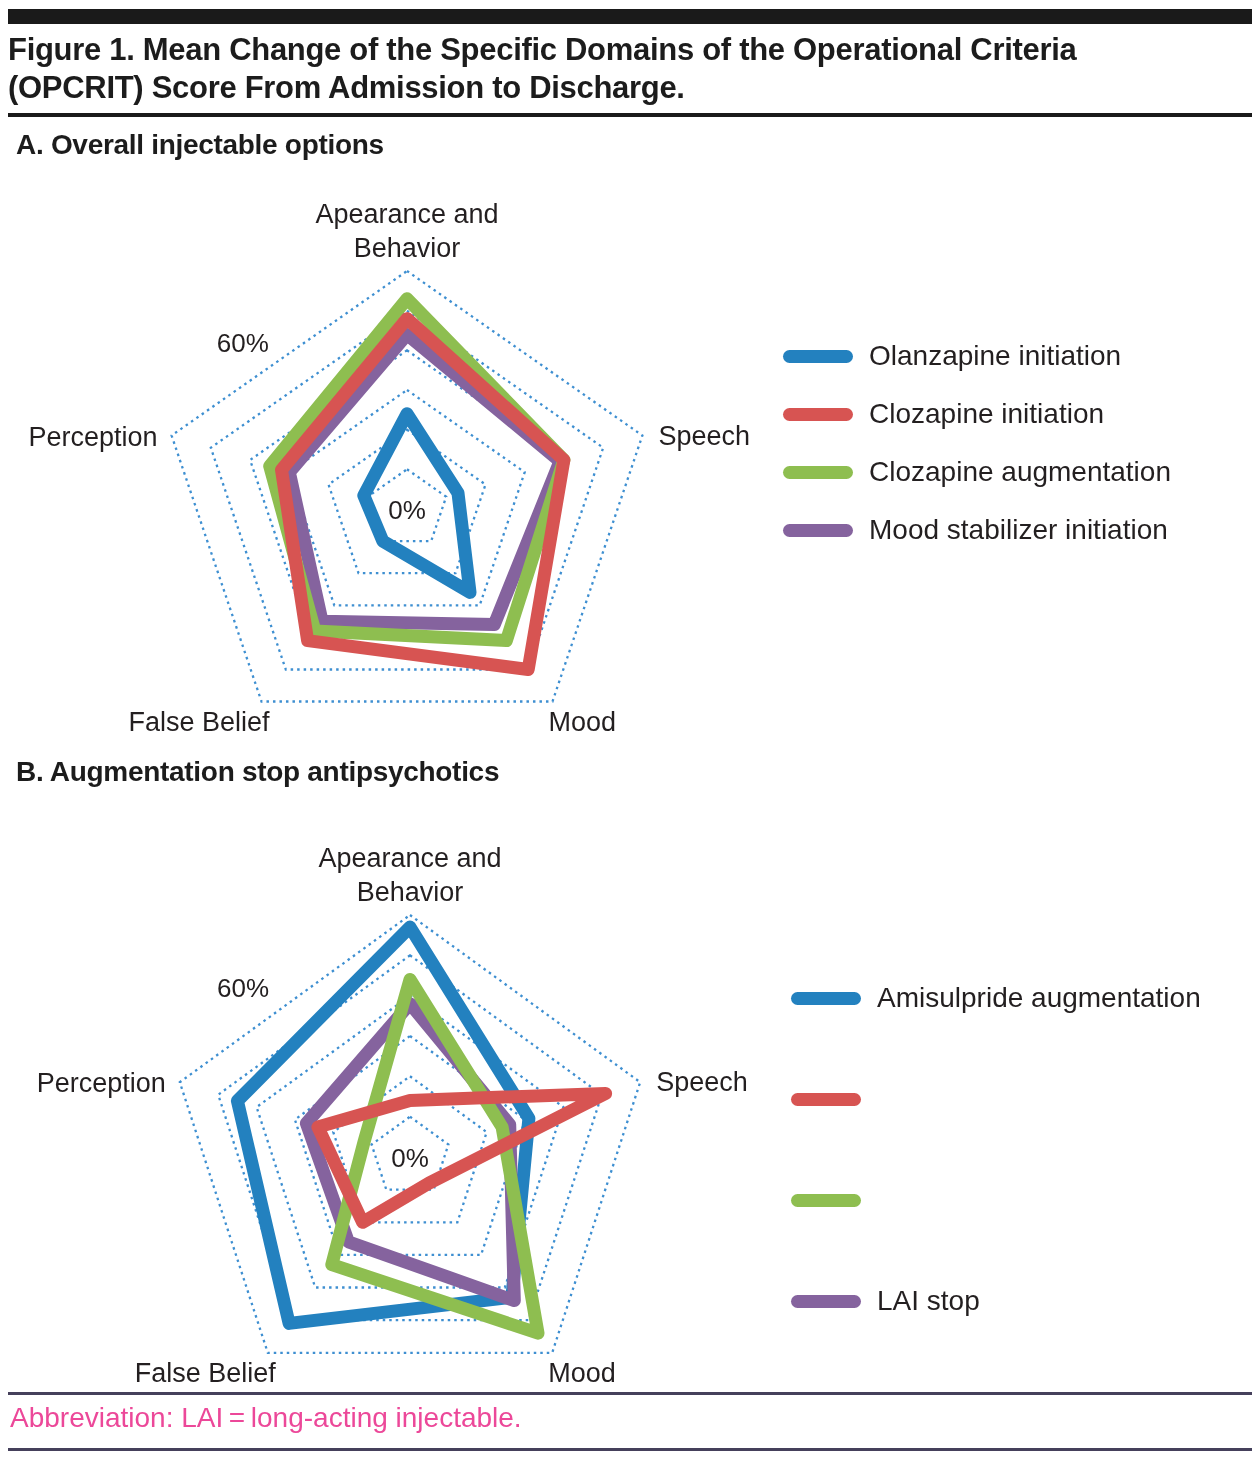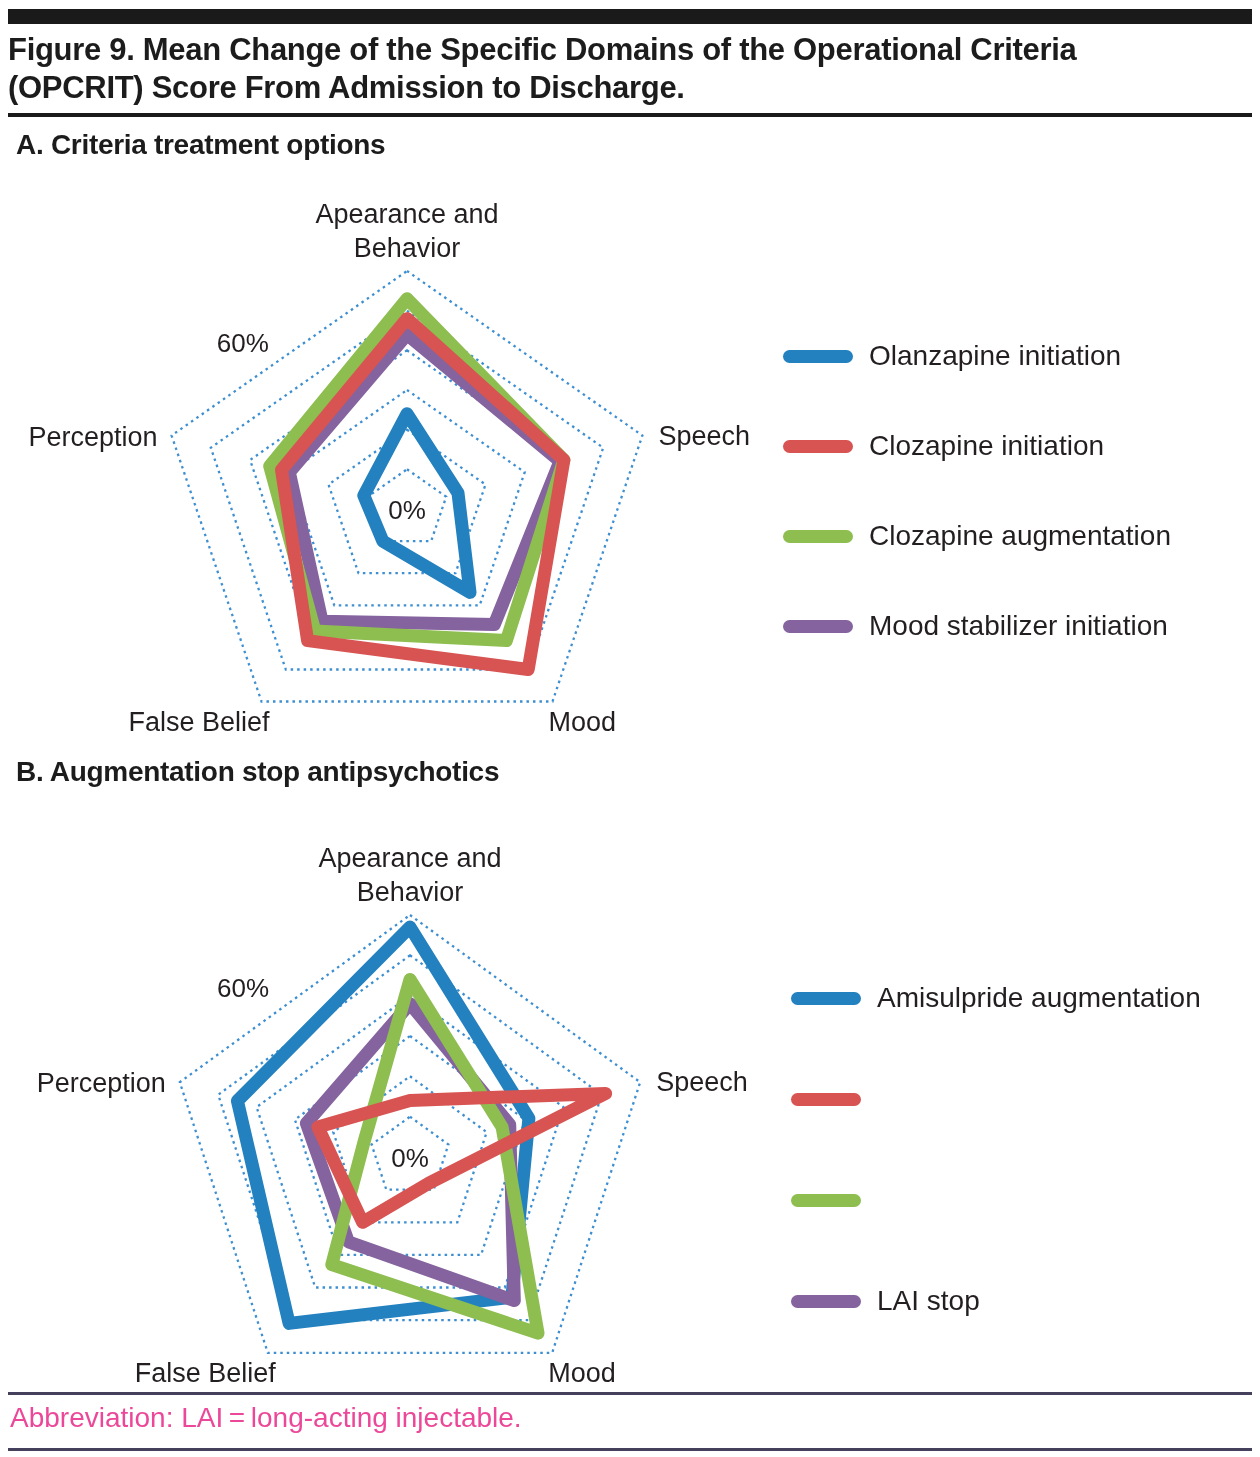--- a/index.html
+++ b/index.html
@@ -10,43 +10,43 @@
   .abs{position:absolute;}
   #top-bar{left:8px;top:9px;width:1244px;height:15px;background:#1a1a1a;}
   #figure-title{left:8px;top:31px;width:1248px;font-size:31px;font-weight:bold;line-height:38px;color:#1c1c1c;letter-spacing:-0.3px;}
   #title-rule{left:8px;top:113px;width:1244px;height:4px;background:#1a1a1a;}
   .panel-heading{left:16px;font-size:28px;font-weight:bold;color:#1c1c1c;letter-spacing:-0.3px;}
   #heading-a{top:129px;}
   #heading-b{top:756px;}
   #chart-a{left:0;top:160px;}
   #chart-b{left:0;top:785px;}
   .legend{display:flex;flex-direction:column;}
-  #legend-a{left:783px;top:338px;gap:54px;}
+  #legend-a{left:783px;top:338px;gap:22px;}
   #legend-b{left:791px;top:980px;gap:65px;}
   .legend-item{display:flex;align-items:center;gap:16px;height:36px;}
   .legend-swatch{width:70px;height:13px;border-radius:7px;flex:0 0 auto;}
   .legend-label{font-size:28px;color:#231f20;white-space:nowrap;}
   #footer-rule-top{left:8px;top:1392px;width:1244px;height:3px;background:#45405b;}
   #footer-text{left:10px;top:1402px;font-size:28px;color:#ec4899;}
   #footer-rule-bottom{left:8px;top:1448px;width:1244px;height:3px;background:#45405b;}
   svg text{font-family:"Liberation Sans", sans-serif;}
 </style>
 </head>
 <body>
 
 <div class="abs" id="top-bar"></div>
 
 <div class="abs" id="figure-title">
-  <div>Figure 9. Mean Change of the Specific Domains of the Operational Criteria</div>
+  <div>Figure 1. Mean Change of the Specific Domains of the Operational Criteria</div>
   <div>(OPCRIT) Score From Admission to Discharge.</div>
 </div>
 
 <div class="abs" id="title-rule"></div>
 
-<div class="abs panel-heading" id="heading-a">A. Criteria treatment options</div>
+<div class="abs panel-heading" id="heading-a">A. Overall injectable options</div>
 
 <svg class="abs" id="chart-a" width="775" height="600">
     <polygon points="407.0,309.3 446.2,336.7 431.2,381.1 382.8,381.1 367.8,336.7" fill="none" stroke="#3e8fd1" stroke-width="2.3" stroke-dasharray="2.5 4"></polygon>
     <polygon points="407.0,269.7 485.5,324.5 455.5,413.2 358.5,413.2 328.5,324.5" fill="none" stroke="#3e8fd1" stroke-width="2.3" stroke-dasharray="2.5 4"></polygon>
     <polygon points="407.0,230.0 524.7,312.2 479.7,445.3 334.3,445.3 289.3,312.2" fill="none" stroke="#3e8fd1" stroke-width="2.3" stroke-dasharray="2.5 4"></polygon>
     <polygon points="407.0,190.3 563.9,300.0 504.0,477.4 310.0,477.4 250.1,300.0" fill="none" stroke="#3e8fd1" stroke-width="2.3" stroke-dasharray="2.5 4"></polygon>
     <polygon points="407.0,150.7 603.2,287.7 528.2,509.5 285.8,509.5 210.8,287.7" fill="none" stroke="#3e8fd1" stroke-width="2.3" stroke-dasharray="2.5 4"></polygon>
     <polygon points="407.0,111.0 642.4,275.5 552.5,541.5 261.5,541.5 171.6,275.5" fill="none" stroke="#3e8fd1" stroke-width="2.3" stroke-dasharray="2.5 4"></polygon>
     <polygon points="407.0,253.8 458.0,333.1 470.0,432.4 382.8,381.1 363.8,335.5" fill="none" stroke="#2381bf" stroke-width="13" stroke-linejoin="round" stroke-linecap="round"></polygon>
     <polygon points="407.0,174.5 560.0,301.2 494.3,464.5 322.1,461.3 289.3,312.2" fill="none" stroke="#85639e" stroke-width="13" stroke-linejoin="round" stroke-linecap="round"></polygon>

